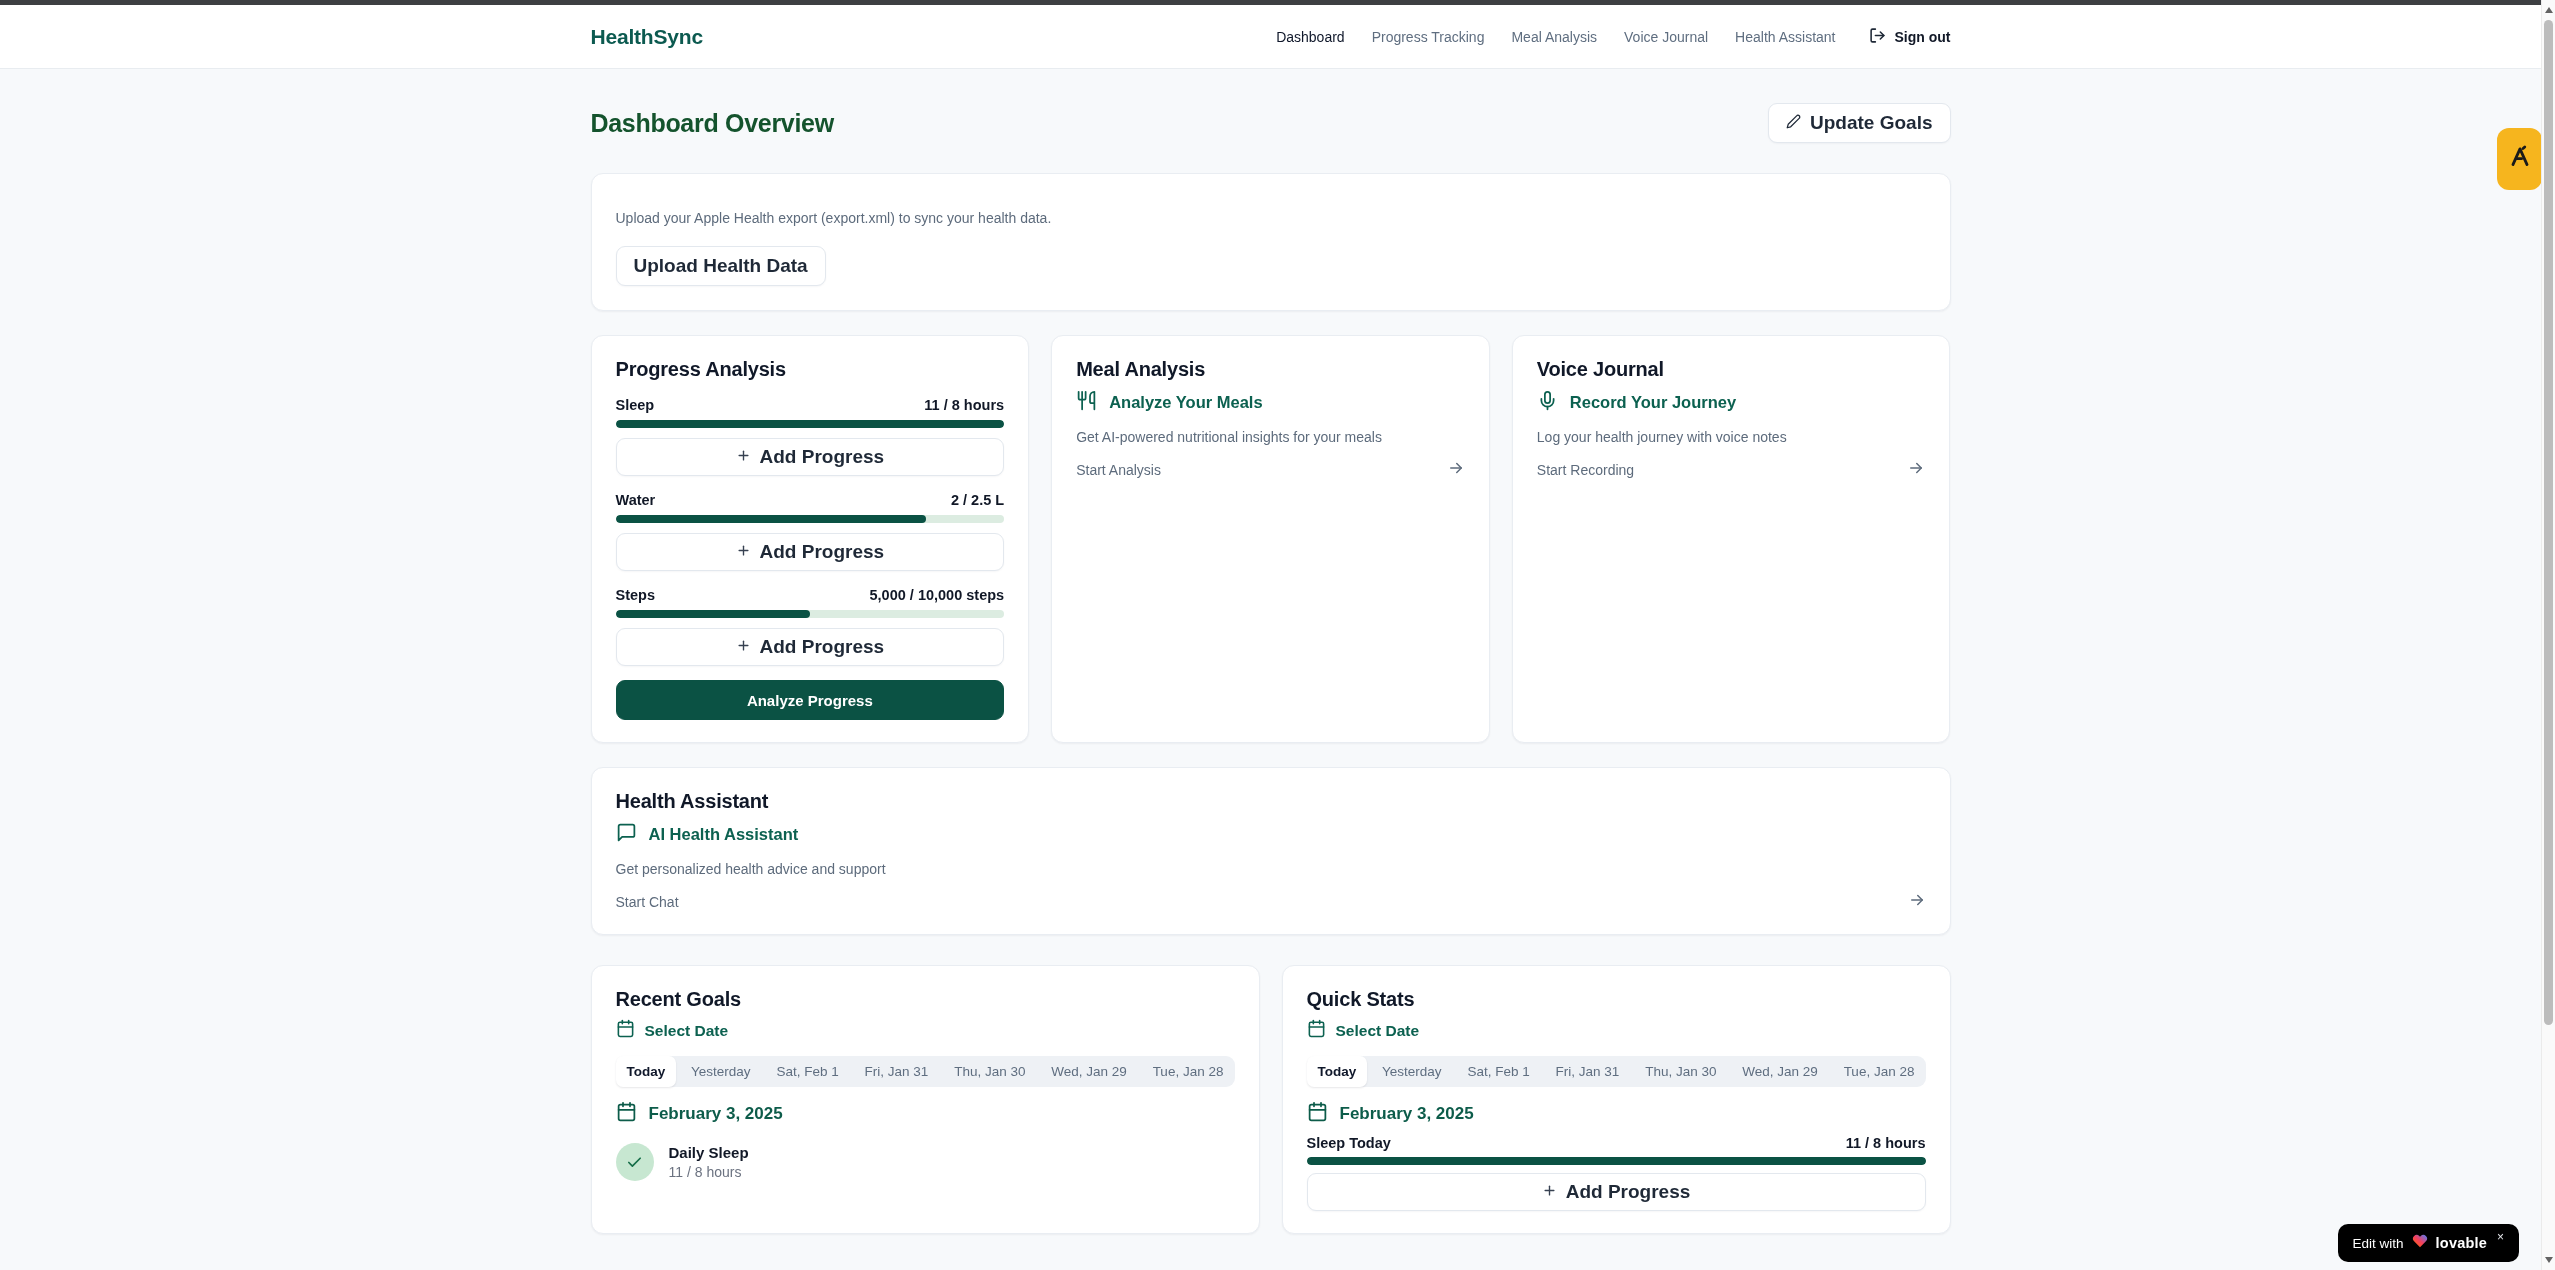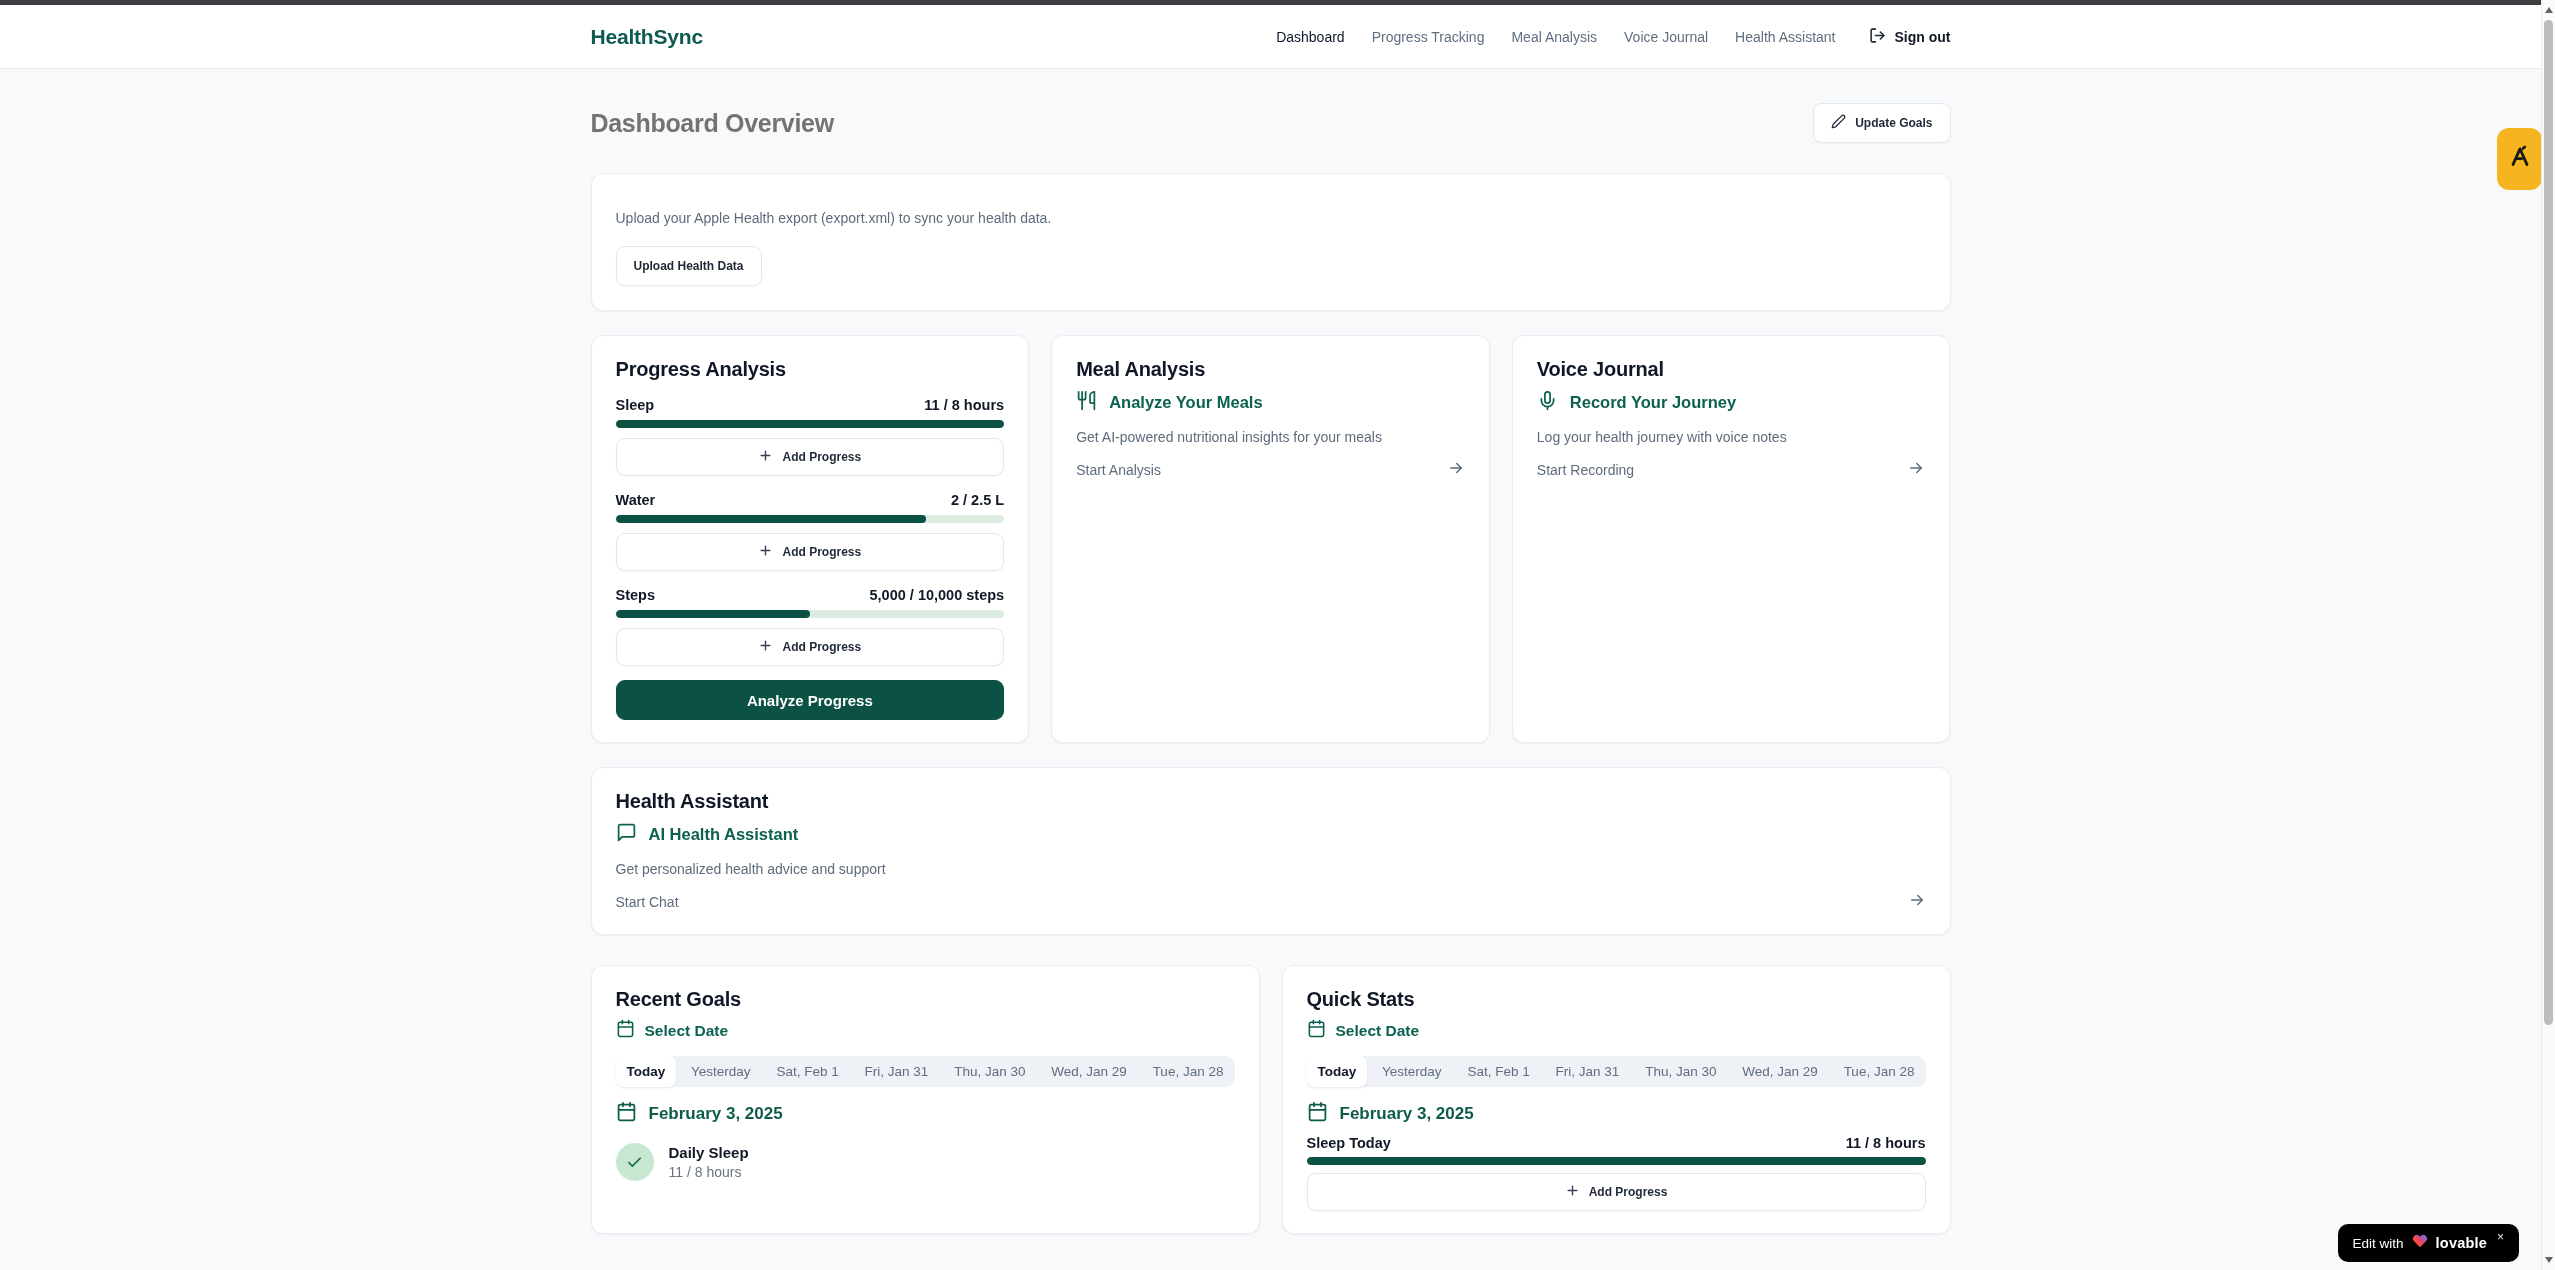--- a/index.html
+++ b/index.html
@@ -21,24 +21,24 @@
   .nav { display:flex; align-items:center; gap:27px; }
   .nav-link { font-size:14px; font-weight:500; color:#5f6e80; cursor:pointer; }
   .nav-link.active { color:#0f172a; }
   .signout { display:flex; align-items:center; gap:9px; margin-left:6px; cursor:pointer; }
   .signout svg { stroke:#1f2937; }
   .signout span { font-size:14px; font-weight:700; color:#111827; }
 
   
   .main { padding-top:34px; padding-bottom:40px; }
   .page-head { display:flex; align-items:center; justify-content:space-between; }
-  .page-title { font-size:25px; font-weight:700; letter-spacing:-0.3px; color:#737373; }
+  .page-title { font-size:25px; font-weight:700; letter-spacing:-0.3px; color:#14532d; }
   .btn { display:inline-flex; align-items:center; justify-content:center; gap:9px;
          background:#fff; border:1px solid #e3e8ee; border-radius:9px; height:40px;
-         padding:0 17px; font-size:12px; font-weight:600; color:#1f2937; cursor:pointer;
+         padding:0 17px; font-size:19px; font-weight:600; color:#1f2937; cursor:pointer;
          box-shadow:0 1px 2px rgba(16,24,40,.04); }
   .btn svg { stroke:#1f2937; }
 
   .card { background:#fff; border:1px solid #e9edf2; border-radius:12px;
           box-shadow:0 1px 2px rgba(16,24,40,.05); padding:22px 24px; }
   .card-title { font-size:20px; font-weight:700; color:#101828; letter-spacing:-0.2px; }
 
   .integration { margin-top:30px; padding:24px; }
   .integration .desc { margin-top:12px; font-size:14px; color:#5d6b7c; }
   .integration .btn { margin-top:20px; }

